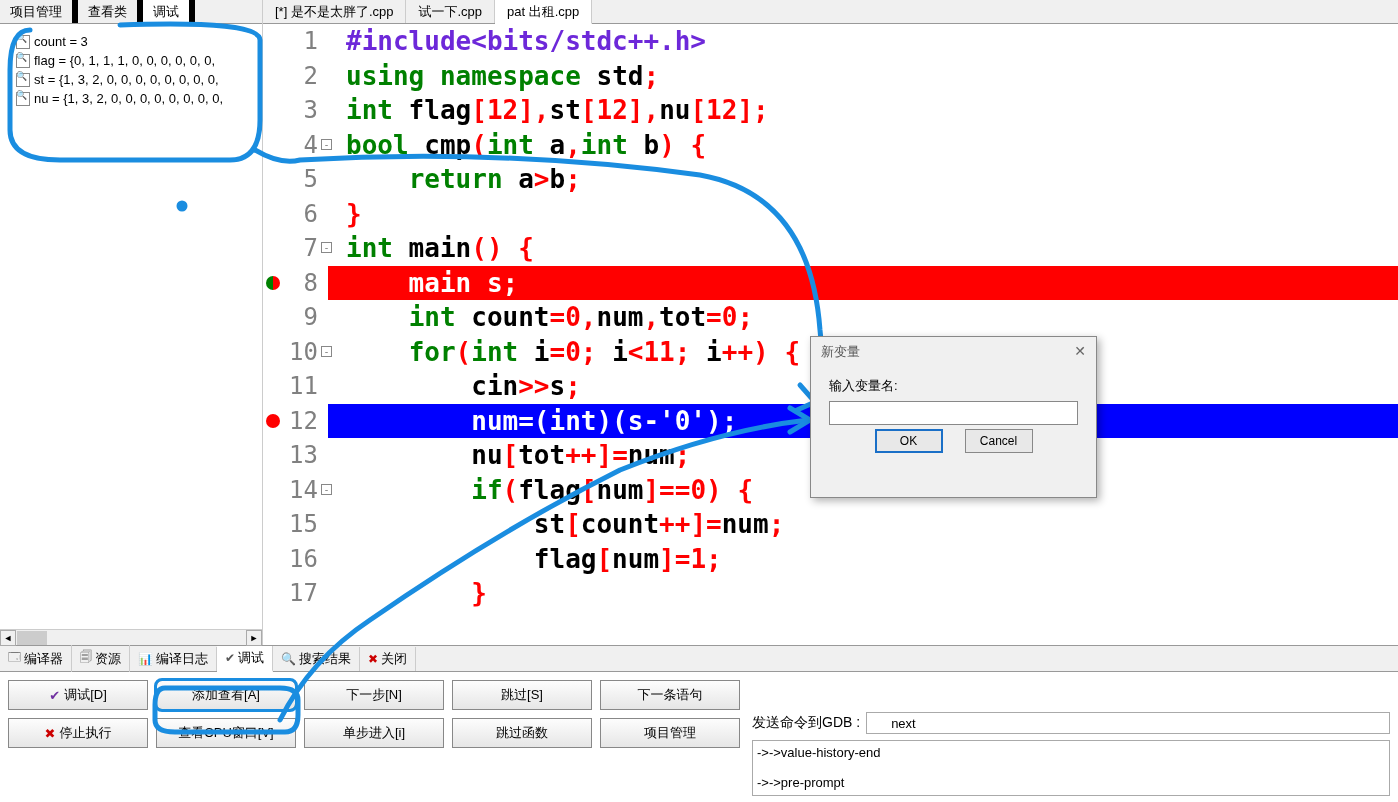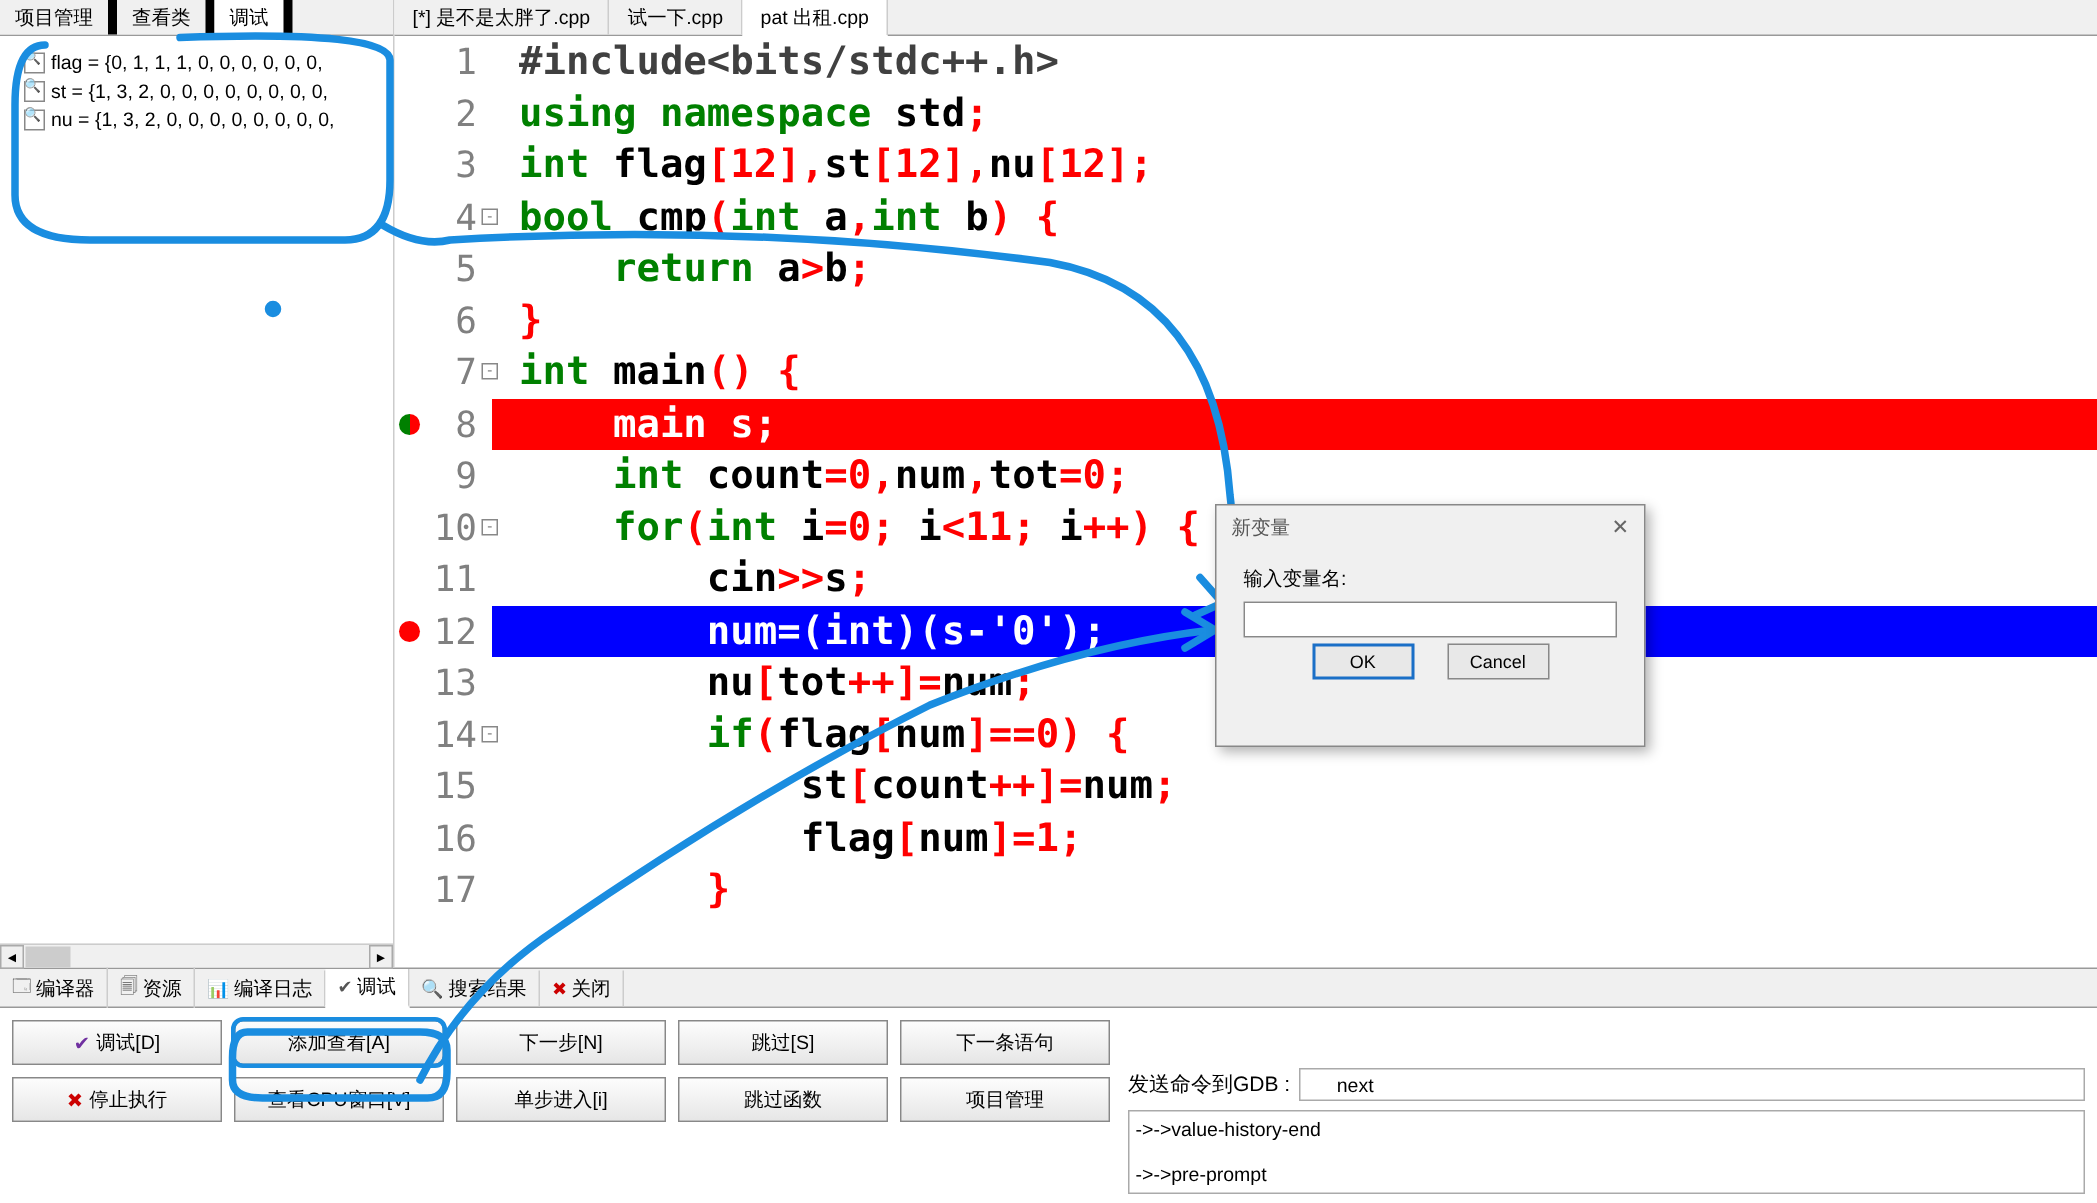--- a/index.html
+++ b/index.html
@@ -27,21 +27,21 @@
 .gutter { width: 65px; text-align: right; color: #808080; padding-right: 10px; user-select: none; }
 .gutter .ln { height: 34.5px; line-height: 34.5px; font-size: 24px; position: relative; }
 .fold { position: absolute; right: -14px; top: 11px; width: 11px; height: 11px; border: 1px solid #888; font-size: 10px; line-height: 9px; text-align: center; background: #fff; cursor: pointer; }
 .bp { position: absolute; left: 3px; top: 10px; width: 14px; height: 14px; border-radius: 50%; background: red; }
 .bp.half { background: linear-gradient(90deg, green 50%, red 50%); }
 .code-lines { flex: 1; padding-left: 18px; position: relative; }
 .code-line { height: 34.5px; line-height: 34.5px; white-space: pre; font-weight: bold; position: relative; }
 .code-line.red-bg { background: #ff0000; color: #fff; margin-left: -18px; padding-left: 18px; width: calc(100% + 18px); }
 .code-line.blue-bg { background: #0000ff; color: #fff; margin-left: -18px; padding-left: 18px; width: calc(100% + 18px); }
 .kw { color: #008000; }
-.dir { color: #404040; margin-top: 45px; }
+.dir { color: #6d28d9; margin-top: 45px; }
 .op { color: #ff0000; }
 .num { color: #ff0000; }
 .brace { color: #ff0000; }
 
 .dialog { position: absolute; left: 810px; top: 336px; width: 287px; height: 162px; background: #f0f0f0; border: 1px solid #888; box-shadow: 3px 3px 8px rgba(0,0,0,0.3); z-index: 100; }
 .dlg-title { display: flex; justify-content: space-between; padding: 6px 10px; font-size: 13px; color: #555; }
 .dlg-close { cursor: pointer; color: #666; font-size: 14px; }
 .dlg-body { padding: 10px 18px; }
 .dlg-label { font-size: 13px; margin-bottom: 6px; }
 .dlg-input { width: 100%; height: 24px; border: 1px solid #888; padding: 2px 4px; font-size: 12px; }
@@ -76,20 +76,21 @@
 <body>
 
 <div class="top-container">
   <div class="left-panel">
     <div class="left-tabs" id="left-tabs">
         <div class="left-tab">项目管理</div>
         <div class="left-tab">查看类</div>
         <div class="left-tab active">调试</div>
       </div>
     <div class="watch-area" id="watch-area">
+        <div class="watch-item">count = 3</div>
         <div class="watch-item">flag = {0, 1, 1, 1, 0, 0, 0, 0, 0, 0,</div>
         <div class="watch-item">st = {1, 3, 2, 0, 0, 0, 0, 0, 0, 0, 0,</div>
         <div class="watch-item">nu = {1, 3, 2, 0, 0, 0, 0, 0, 0, 0, 0,</div>
       </div>
     <div class="hscroll">
       <div class="arrow">◄</div>
         <div class="track">
           <div class="thumb"></div>
         </div>
         <div class="arrow">►</div>

